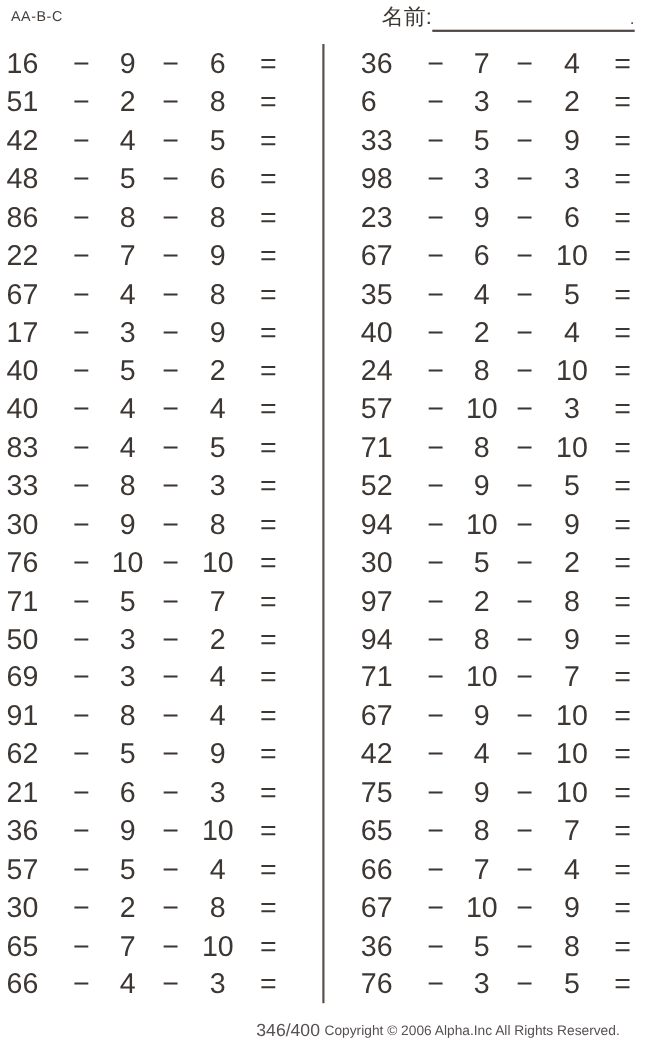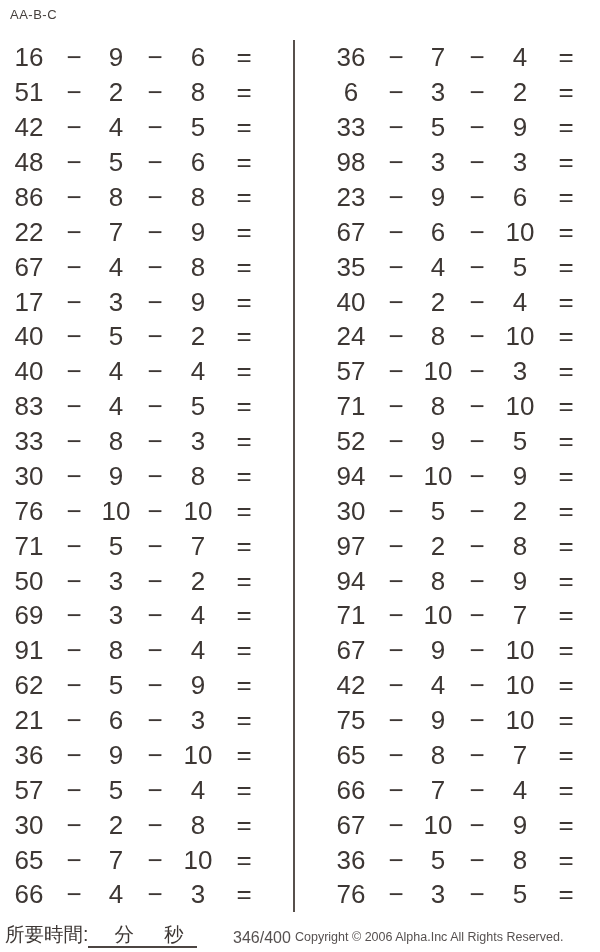--- a/index.html
+++ b/index.html
@@ -40,21 +40,21 @@
   }
   .col-left  { left:6px; }
   .col-right { left:328px; }
   .prob-row {
     flex:1; display:grid;
     grid-template-columns:46px 44px 40px 38px 48px 44px;
     align-items:center;
     font-size:26px; color:#3d3734;
   }
   .prob-row .cell { text-align:center; line-height:1; }
-  .prob-row .c0 { text-align:center; }
+  .prob-row .c0 { text-align:left; }
 
   
   .footer-time {
     position:absolute; left:5px; top:921px;
     font-size:19.5px; white-space:nowrap; color:#3d3734;
   }
   .time-line {
     display:inline-block;
     border-bottom:2px solid #4c4542;
     line-height:23px;
@@ -71,20 +71,23 @@
     font-size:12.5px; color:#565150; white-space:nowrap;text-align:right;
   }
 </style>
 </head>
 <body>
 
 <div class="sheet">
 
   <div class="code">AA-B-C</div>
 
+  <div class="name-block">
+    <span>名前:</span><span class="name-line"><span>.</span></span>
+  </div>
 
   <div class="divider"></div>
 
   <div class="col col-left" id="col-left">
       <div class="prob-row">
         <span class="cell c0">16</span>
         <span class="cell c1">−</span>
         <span class="cell c2">9</span>
         <span class="cell c3">−</span>
         <span class="cell c4">6</span>
@@ -479,20 +482,17 @@
       <div class="prob-row">
         <span class="cell c0">76</span>
         <span class="cell c1">−</span>
         <span class="cell c2">3</span>
         <span class="cell c3">−</span>
         <span class="cell c4">5</span>
         <span class="cell c5">=</span>
       </div>
     </div>
 
-  <div class="footer-time">
-    <span>所要時間:</span><span class="time-line"><span class="gap1"></span><span>分</span><span class="gap2"></span><span>秒</span><span class="gap3"></span></span>
-  </div>
 
   <div class="footer-page">346/400</div>
   <div class="footer-copy">Copyright © 2006 Alpha.Inc All Rights Reserved.</div>
 
 </div>
 
 </body></html>

